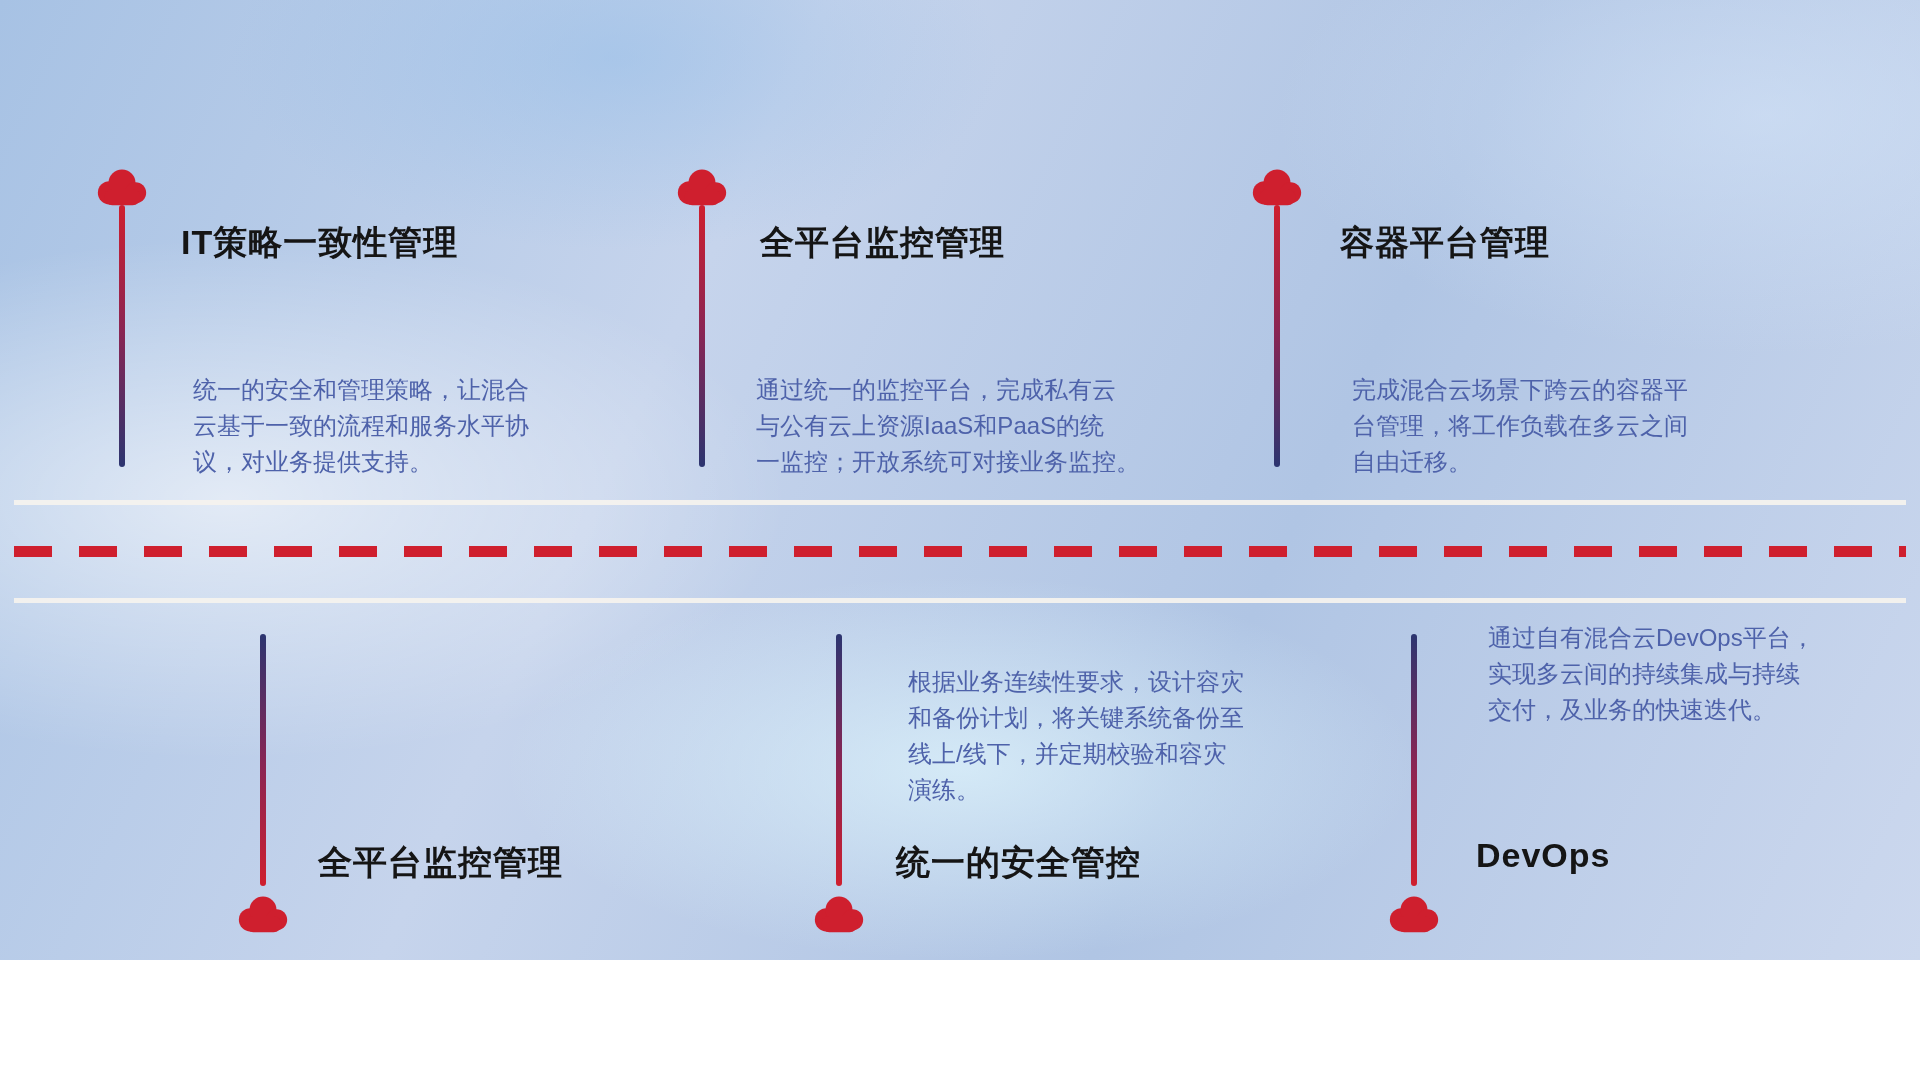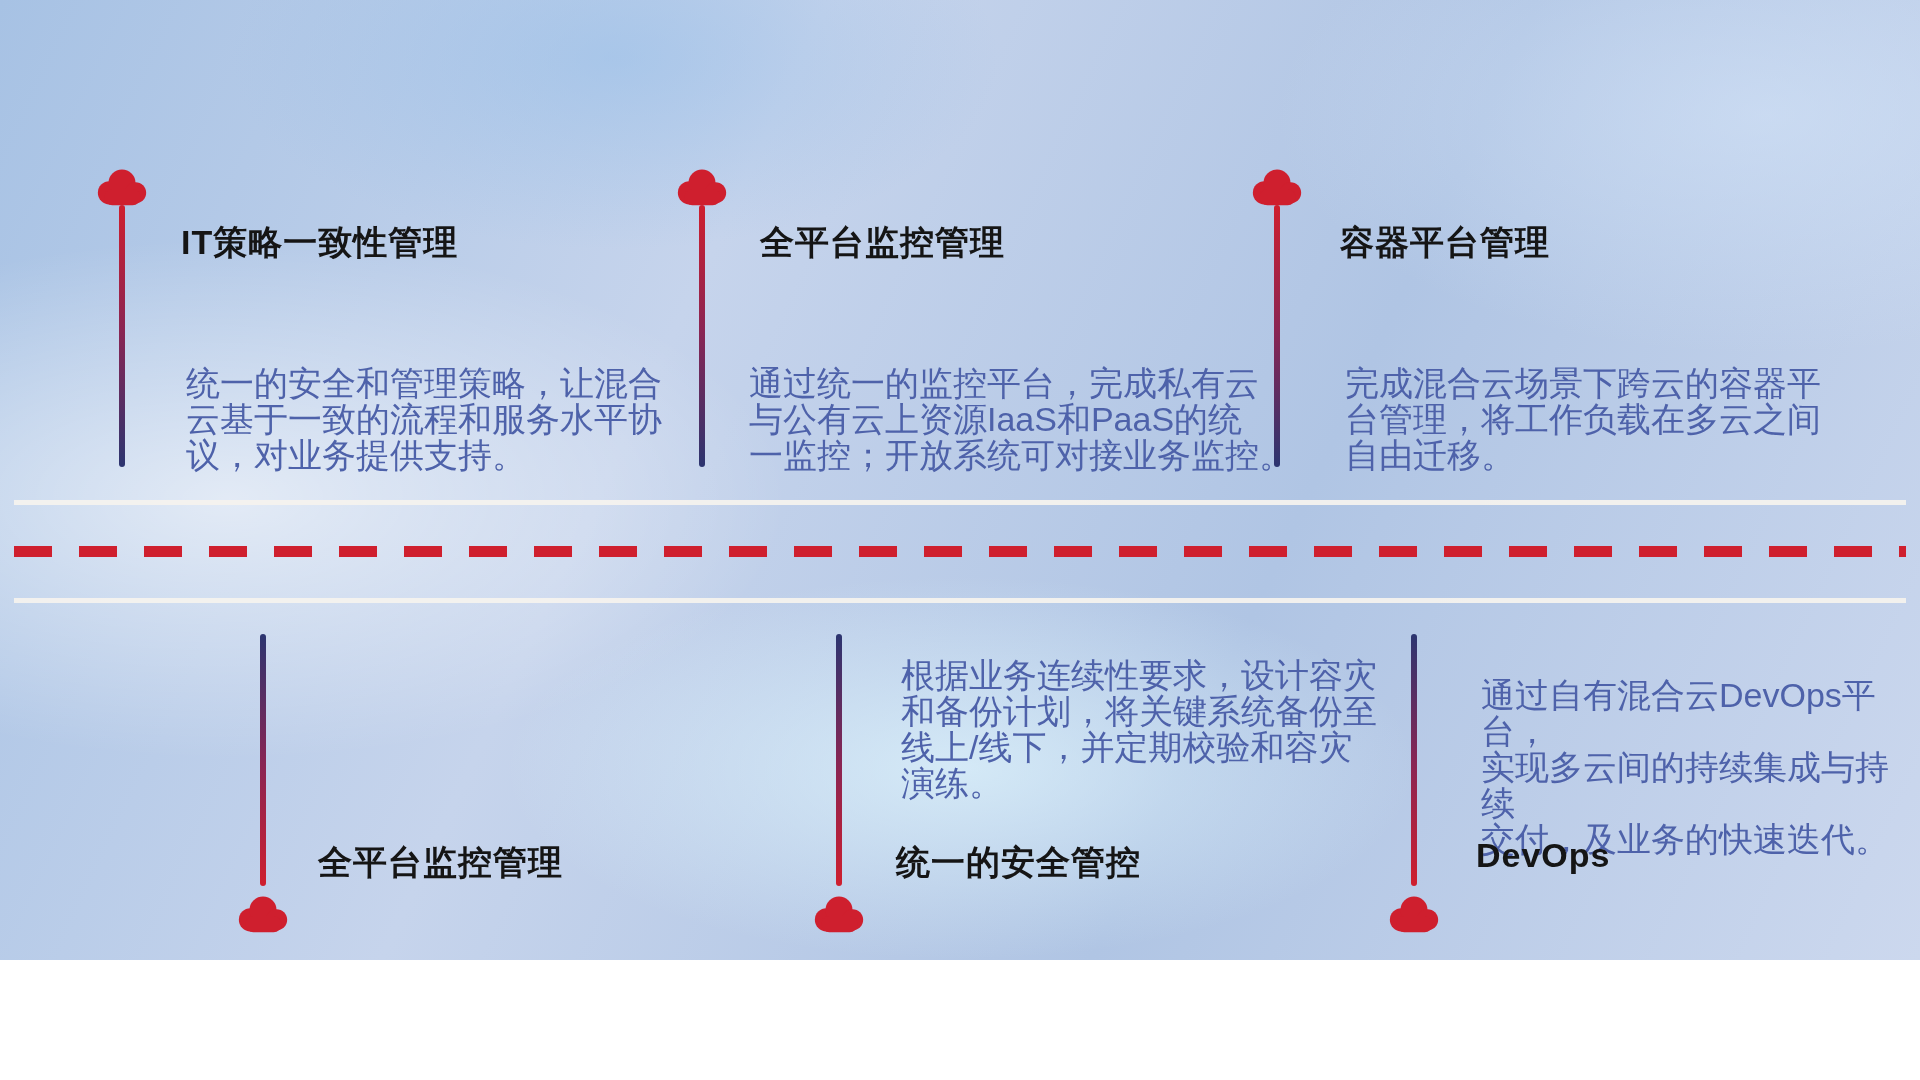--- a/index.html
+++ b/index.html
@@ -35,22 +35,22 @@
   .stem { position: absolute; width: 6px; border-radius: 3px; }
   .stem.down { background: linear-gradient(180deg, #cf1f2e 0%, #8a2553 48%, #2c3570 100%); }
   .stem.up   { background: linear-gradient(0deg,  #cf1f2e 0%, #8a2553 48%, #2c3570 100%); }
 
   .item-title {
     position: absolute; margin: 0;
     font-size: 34px; font-weight: 700; color: #151515;
     letter-spacing: 1px; white-space: nowrap;
   }
   .item-desc {
-    position: absolute; margin: 5px;
-    font-size: 34px; line-height: 36px; font-weight: 400;
+    position: absolute; margin: 12px;
+    font-size: 24px; line-height: 36px; font-weight: 400;
     color: #4e62aa; white-space: pre-line;
   }
 </style>
 </head>
 <body>
 
 <div class="canvas">
 
   <div class="road-line" style="top:500px"></div>
   <div class="road-dash" style="top:546px"></div>
@@ -126,18 +126,18 @@
 
   <div class="stem up" style="left:1411px; top:634px; height:252px"></div>
   <div class="cloud" style="left:1385px; top:893px">
     <svg viewBox="0 0 60 42" fill="currentColor" aria-hidden="true">
       <circle cx="17" cy="27" r="12"></circle>
         <circle cx="30" cy="17" r="14"></circle>
         <circle cx="44" cy="27" r="11"></circle>
       <rect x="12" y="23" width="37" height="17" rx="8"></rect>
     </svg>
   </div>
-  <p class="item-desc" style="left:1476px; top:672px">通过自有混合云DevOps平台，
+  <p class="item-desc" style="left:1476px; top:608px">通过自有混合云DevOps平台，
 实现多云间的持续集成与持续
 交付，及业务的快速迭代。</p>
   <h2 class="item-title" style="left:1476px; top:836px">DevOps</h2>
 
 </div>
 
 </body></html>

